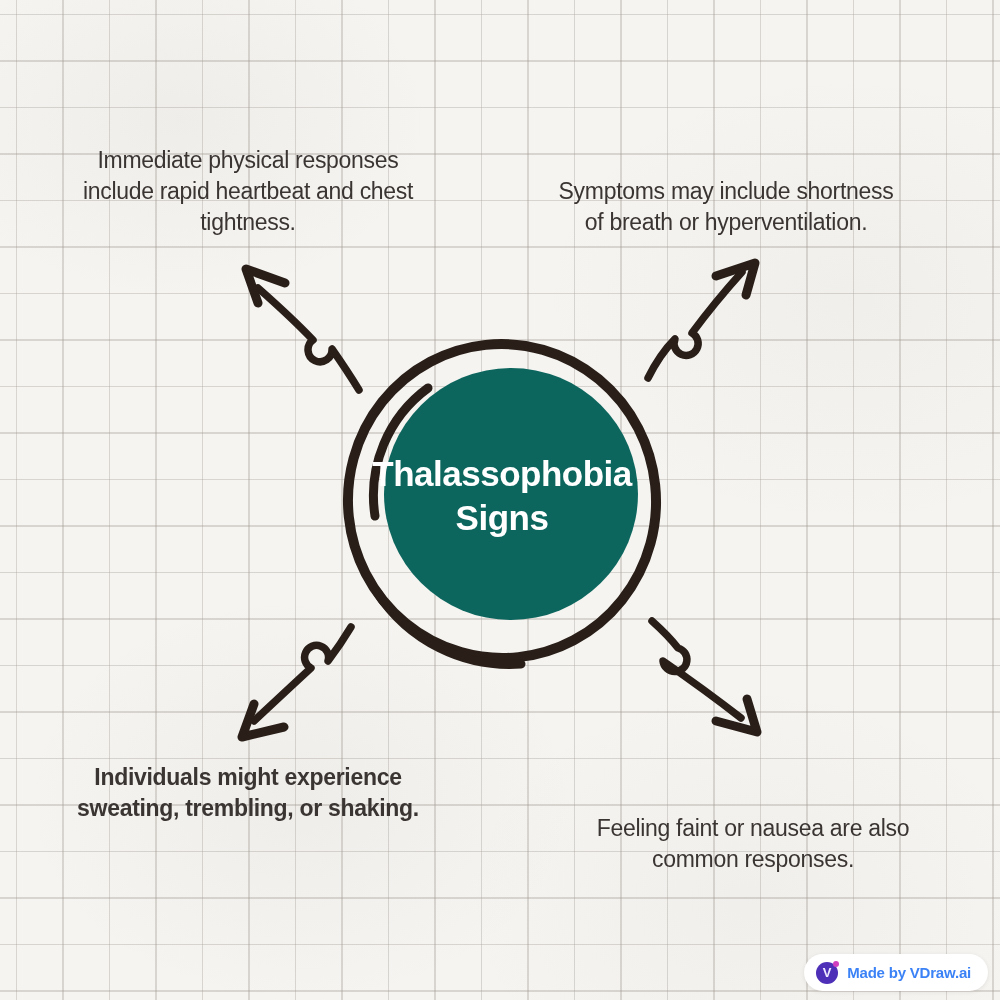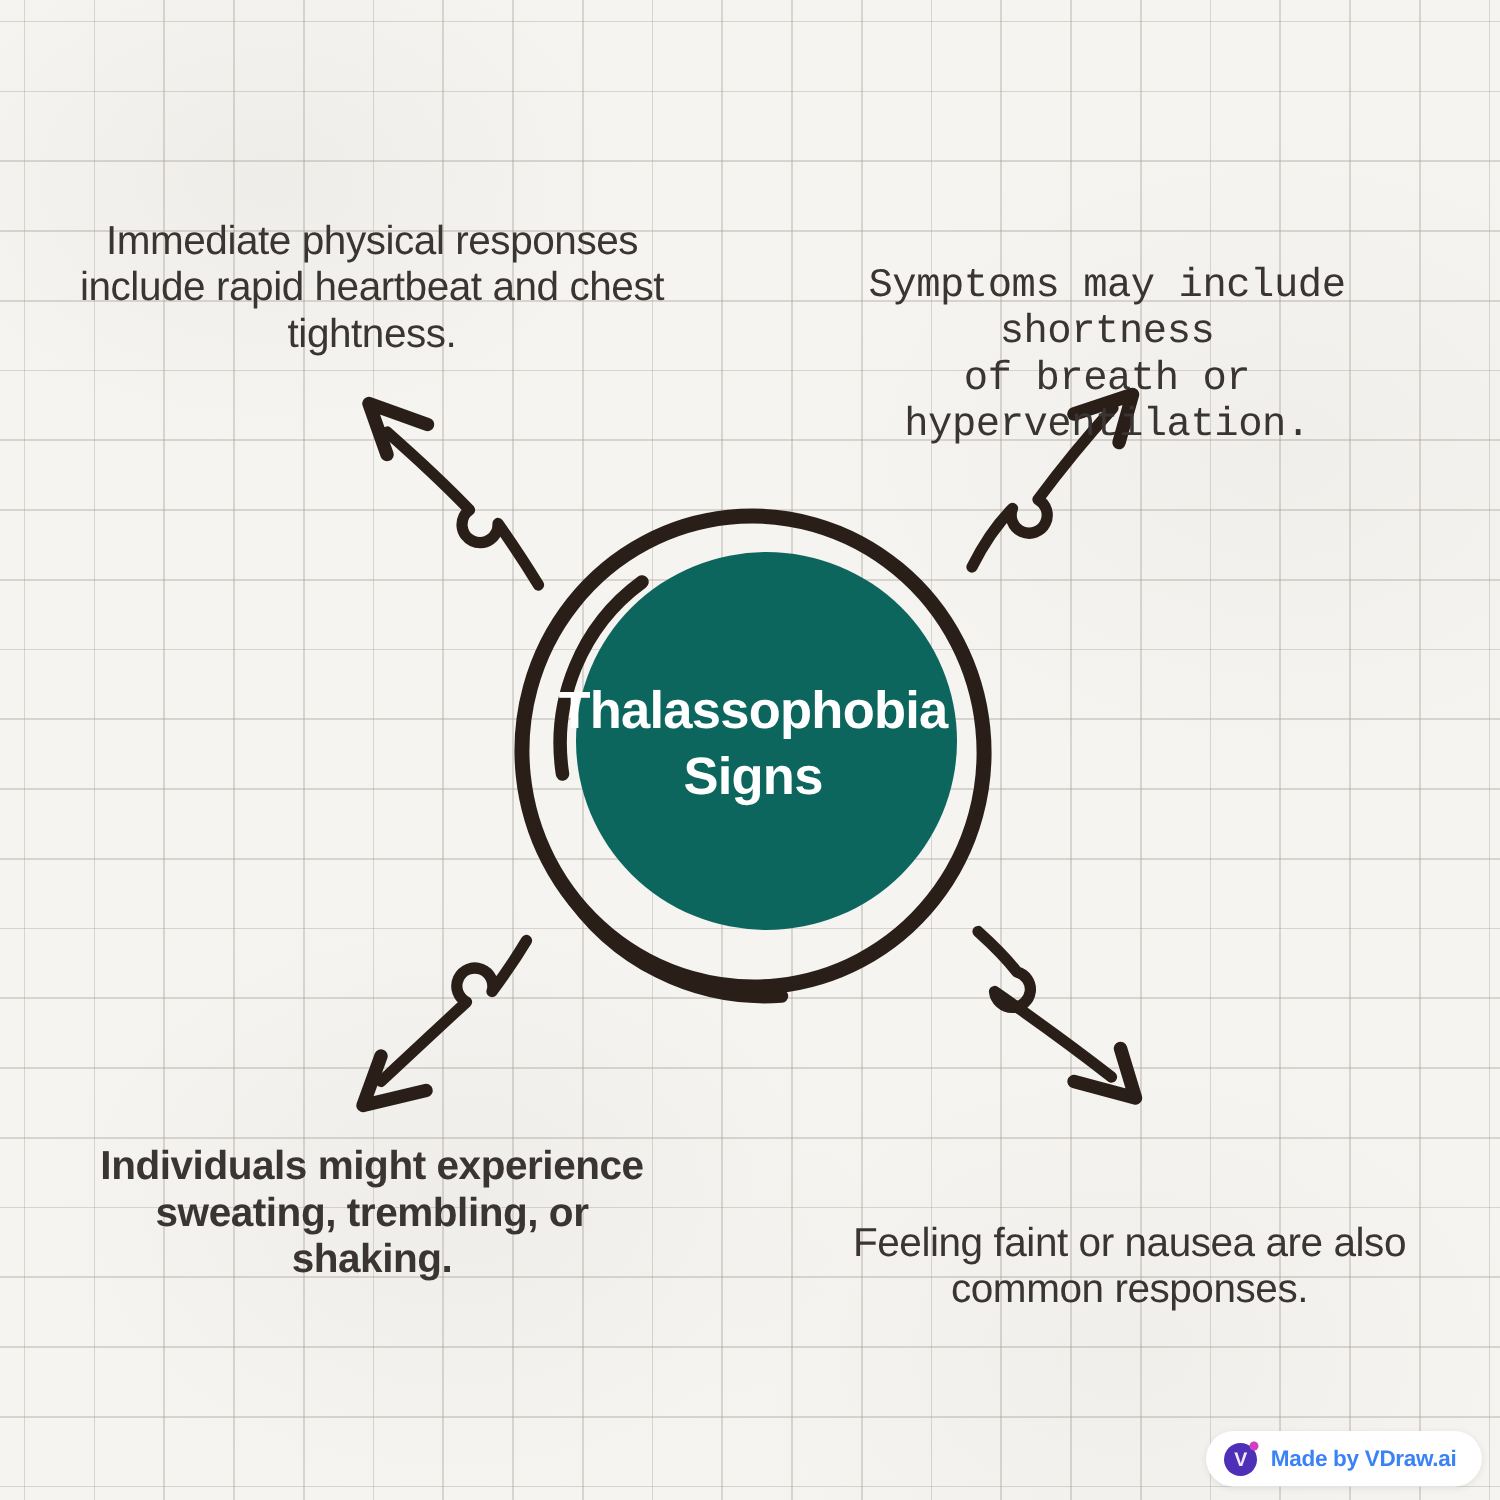--- a/index.html
+++ b/index.html
@@ -19,28 +19,28 @@
     background-position: 0 0, 0 0, 0 0, 0 0, 16px 0, 0 14px;
   }
   .layer { position: absolute; left: 0; top: 0; width: 1000px; height: 1000px; }
   svg.layer { z-index: 1; }
 
   .note {
     position: absolute;
     width: 400px;
     text-align: center;
     white-space: pre-line;
-    font-size: 27px;
+    font-size: 23px;
     line-height: 31px;
     letter-spacing: -0.3px;
     color: #3a3533;
     z-index: 2;
   }
   .note.tl { left: 48px;  top: 145px; }
-  .note.tr { left: 538px; top: 176px; font-family: Liberation Mono, monospace; }
+  .note.tr { left: 526px; top: 176px; }
   .note.bl { left: 48px;  top: 762px; font-weight: bold; }
   .note.br { left: 553px; top: 777px; margin-top: 36px; }
 
   .center-title {
     position: absolute;
     left: 332px; top: 452px;
     width: 340px;
     text-align: center;
     white-space: pre-line;
     font-size: 35px;

